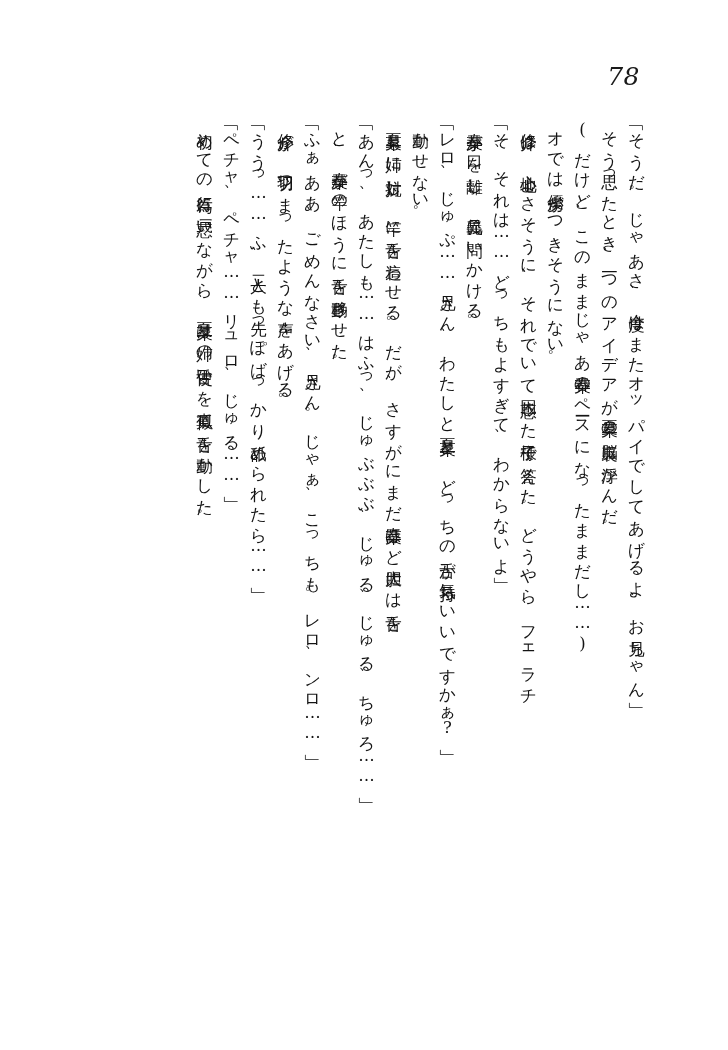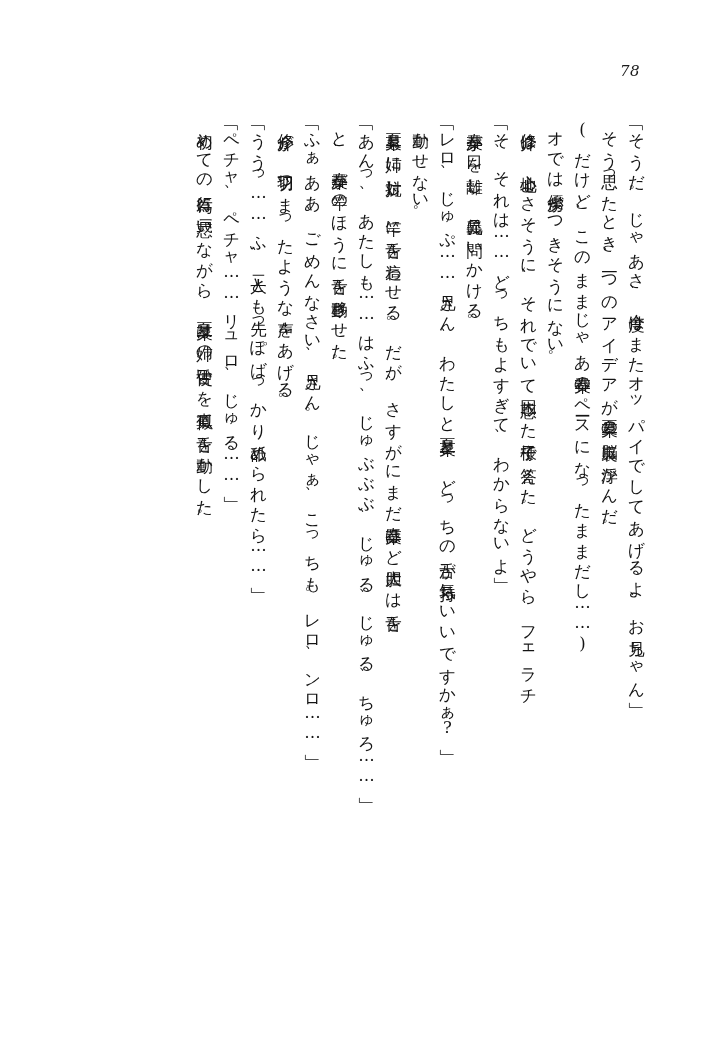--- a/index.html
+++ b/index.html
@@ -21,21 +21,21 @@
     height: 1050px;
     background: #ffffff;
   }
 
   
   #page-number {
     position: absolute;
     top: 62px;
     right: 88px;
     font-family: "DejaVu Serif", "Liberation Serif", serif;
-    font-size: 15px;
+    font-size: 25px;
     font-style: italic;
     color: #1a1a1a;
     letter-spacing: 0.5px;
   }
 
   
   #text-block {
     position: absolute;
     top: 120px;
     right: 84px;

